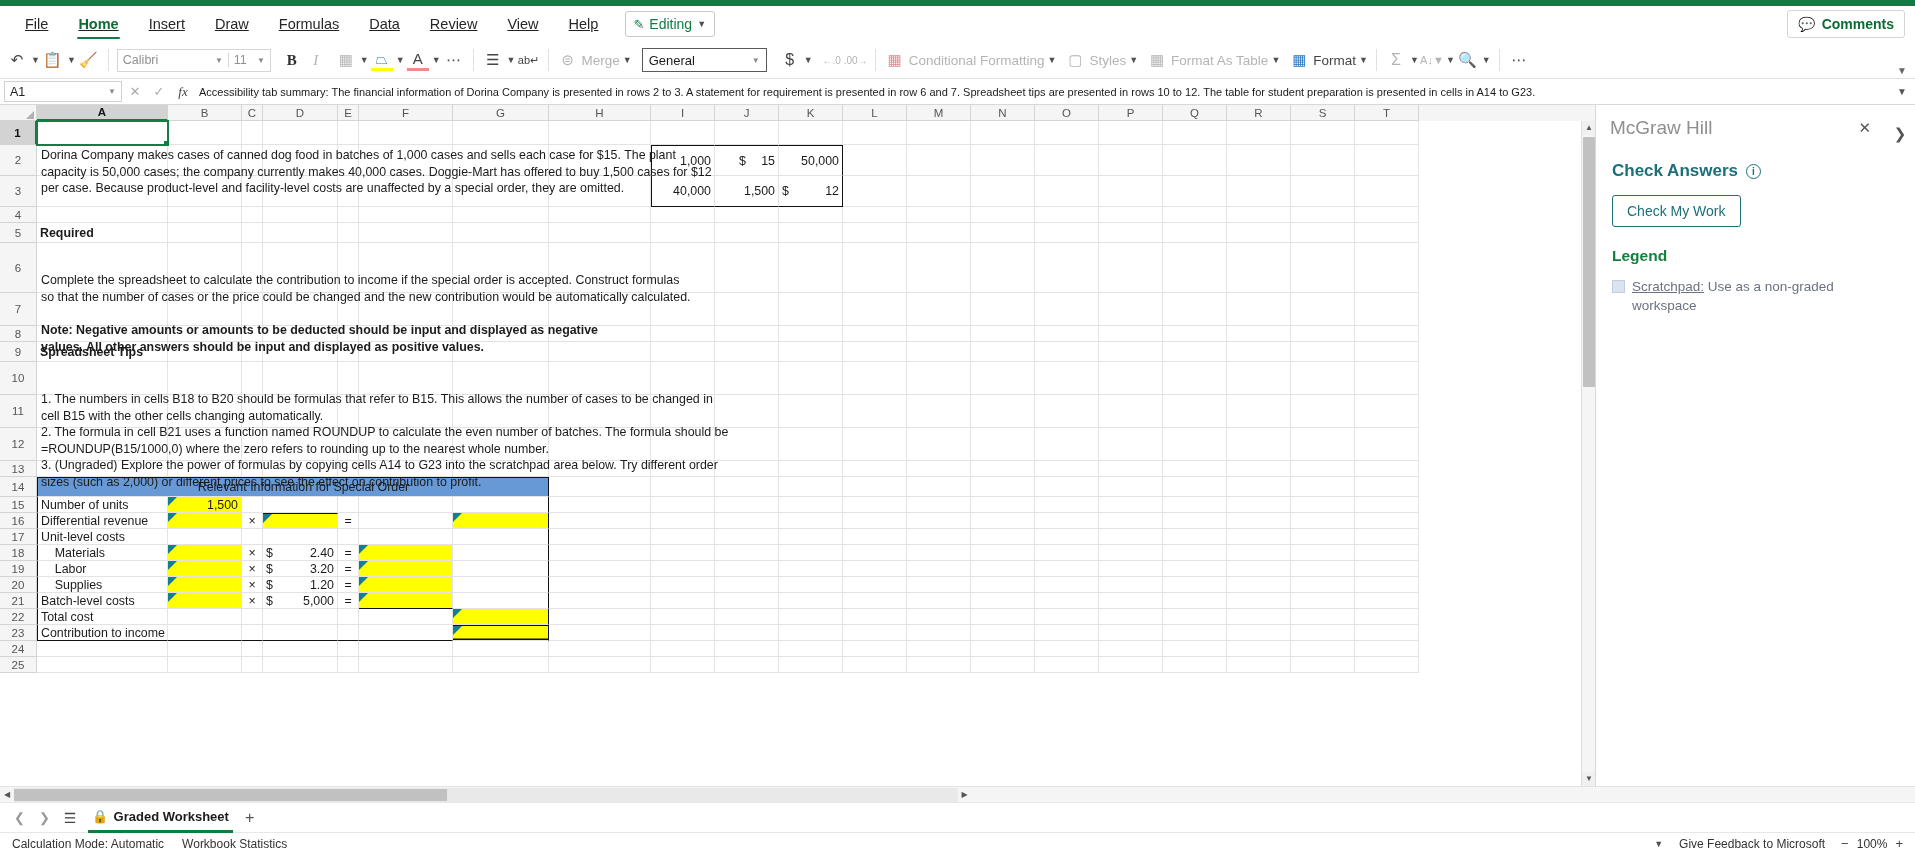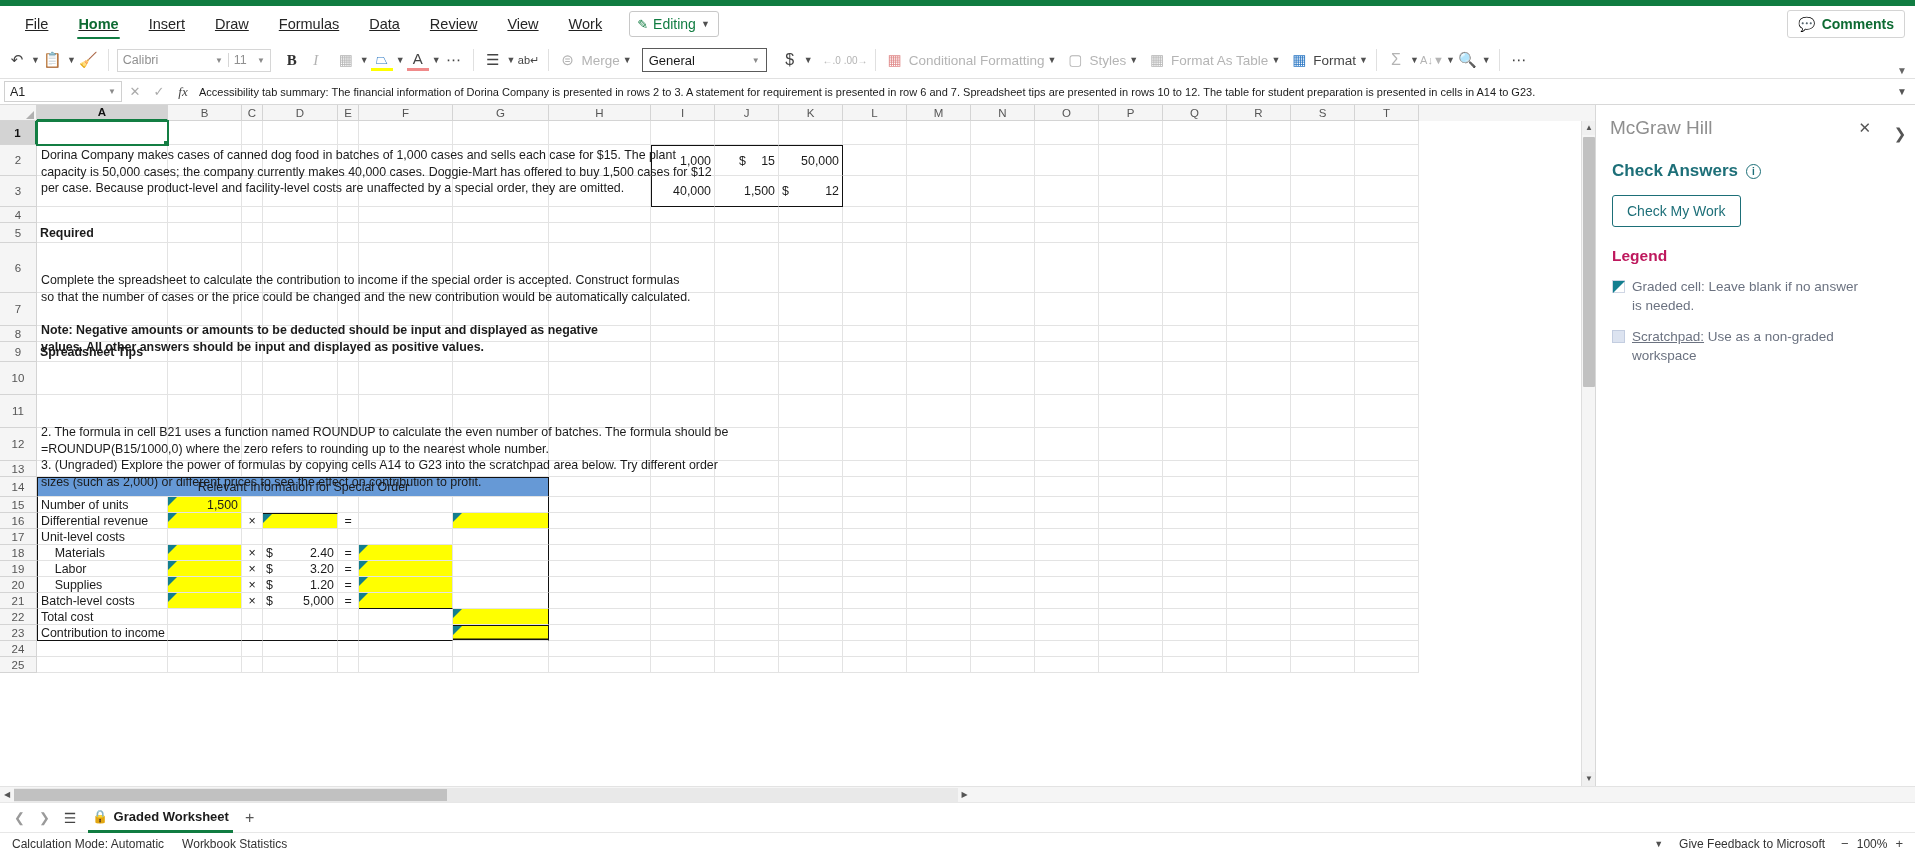--- a/index.html
+++ b/index.html
@@ -214,21 +214,21 @@
     margin: 8px 0 14px 0;
   }
   .info-ico {
     width: 15px; height: 15px; border-radius: 50%; border: 1.4px solid #1d6f78;
     display: inline-flex; align-items: center; justify-content: center; font-size: 10px; color: #1d6f78;
   }
   .check-btn {
     border: 1px solid #1d6f78; border-radius: 3px; background: #fff; color: #1d6f78;
     font-size: 14px; padding: 7px 14px; display: inline-block; margin-bottom: 20px;
   }
-  .pane-h3 { font-size: 15.5px; font-weight: bold; color: #be185d; margin-bottom: 12px; }
+  .pane-h3 { font-size: 15.5px; font-weight: bold; color: #15803d; margin-bottom: 12px; }
   .legend-item { display: flex; gap: 7px; font-size: 13.5px; color: #6b7280; line-height: 19px; margin-bottom: 12px; }
   .sw-graded {
     width: 13px; height: 13px; flex: none; margin-top: 3px; background: #fff; border: 1px solid #cfd6e4; position: relative;
   }
   .sw-graded::before {
     content:""; position:absolute; left:0; top:0;
     border-style: solid; border-width: 12px 12px 0 0;
     border-color: #137e8f transparent transparent transparent;
   }
   .sw-scratch { width: 13px; height: 13px; flex: none; margin-top: 3px; background: #dce3f0; border: 1px solid #c3cde0; }
@@ -270,21 +270,21 @@
       <div class="tab">
           <span>Data</span>
         </div>
       <div class="tab">
           <span>Review</span>
         </div>
       <div class="tab">
           <span>View</span>
         </div>
       <div class="tab">
-          <span>Work</span>
+          <span>Help</span>
         </div>
     </div>
     <div class="editing-box">
       <span class="pen">✎</span>
       <span>Editing</span>
       <span class="caret">▼</span>
     </div>
     <div class="comments-btn">
       <span>💬</span>
       <span>Comments</span>
@@ -1224,20 +1224,21 @@
           <div class="cell" style="width:64px"></div>
           <div class="cell" style="width:64px"></div>
           <div class="cell" style="width:64px"></div>
           <div class="cell" style="width:64px"></div>
           <div class="cell" style="width:64px"></div>
         </div>
 
         <div class="textblock" style="left:38px; top:25px; width:680px;">Dorina Company makes cases of canned dog food in batches of 1,000 cases and sells each case for $15. The plant capacity is 50,000 cases; the company currently makes 40,000 cases. Doggie-Mart has offered to buy 1,500 cases for $12 per case. Because product-level and facility-level costs are unaffected by a special order, they are omitted.</div>
         <div class="textblock red bold" style="left:38px; top:200px; width:590px;">Note: Negative amounts or amounts to be deducted should be input and displayed as negative values. All other answers should be input and displayed as positive values.</div>
         <div class="textblock" style="left:38px; top:150px; width:660px;">Complete the spreadsheet to calculate the contribution to income if the special order is accepted. Construct formulas so that the number of cases or the price could be changed and the new contribution would be automatically calculated.</div>
+        <div class="textblock" style="left:38px; top:269px; width:680px;">1. The numbers in cells B18 to B20 should be formulas that refer to B15. This allows the number of cases to be changed in cell B15 with the other cells changing automatically.</div>
         <div class="textblock" style="left:38px; top:302px; width:700px;">2. The formula in cell B21 uses a function named ROUNDUP to calculate the even number of batches. The formula should be =ROUNDUP(B15/1000,0) where the zero refers to rounding up to the nearest whole number.</div>
         <div class="textblock" style="left:38px; top:335px; width:700px;">3. (Ungraded) Explore the power of formulas by copying cells A14 to G23 into the scratchpad area below. Try different order sizes (such as 2,000) or different prices to see the effect on contribution to profit.</div>
       </div>
 
       <div class="vscroll">
         <div class="up">▲</div>
         <div class="thumb"></div>
         <div class="down">▼</div>
       </div>
     </div>
@@ -1249,24 +1250,20 @@
       </div>
       <div class="pane-body">
         <div class="pane-h2">
           <span>Check Answers</span>
           <span class="info-ico">i</span>
         </div>
         <div class="check-btn">
           <span>Check My Work</span>
         </div>
         <div class="pane-h3">Legend</div>
-        <div class="legend-item">
-          <span class="sw-graded"></span>
-          <span>Graded cell: Leave blank if no answer is needed.</span>
-        </div>
         <div class="legend-item">
           <span class="sw-scratch"></span>
           <span><span class="ul">Scratchpad:</span><span> Use as a non-graded workspace</span></span>
         </div>
       </div>
     </div>
 
     <div class="rail">
       <span>❯</span>
     </div>

